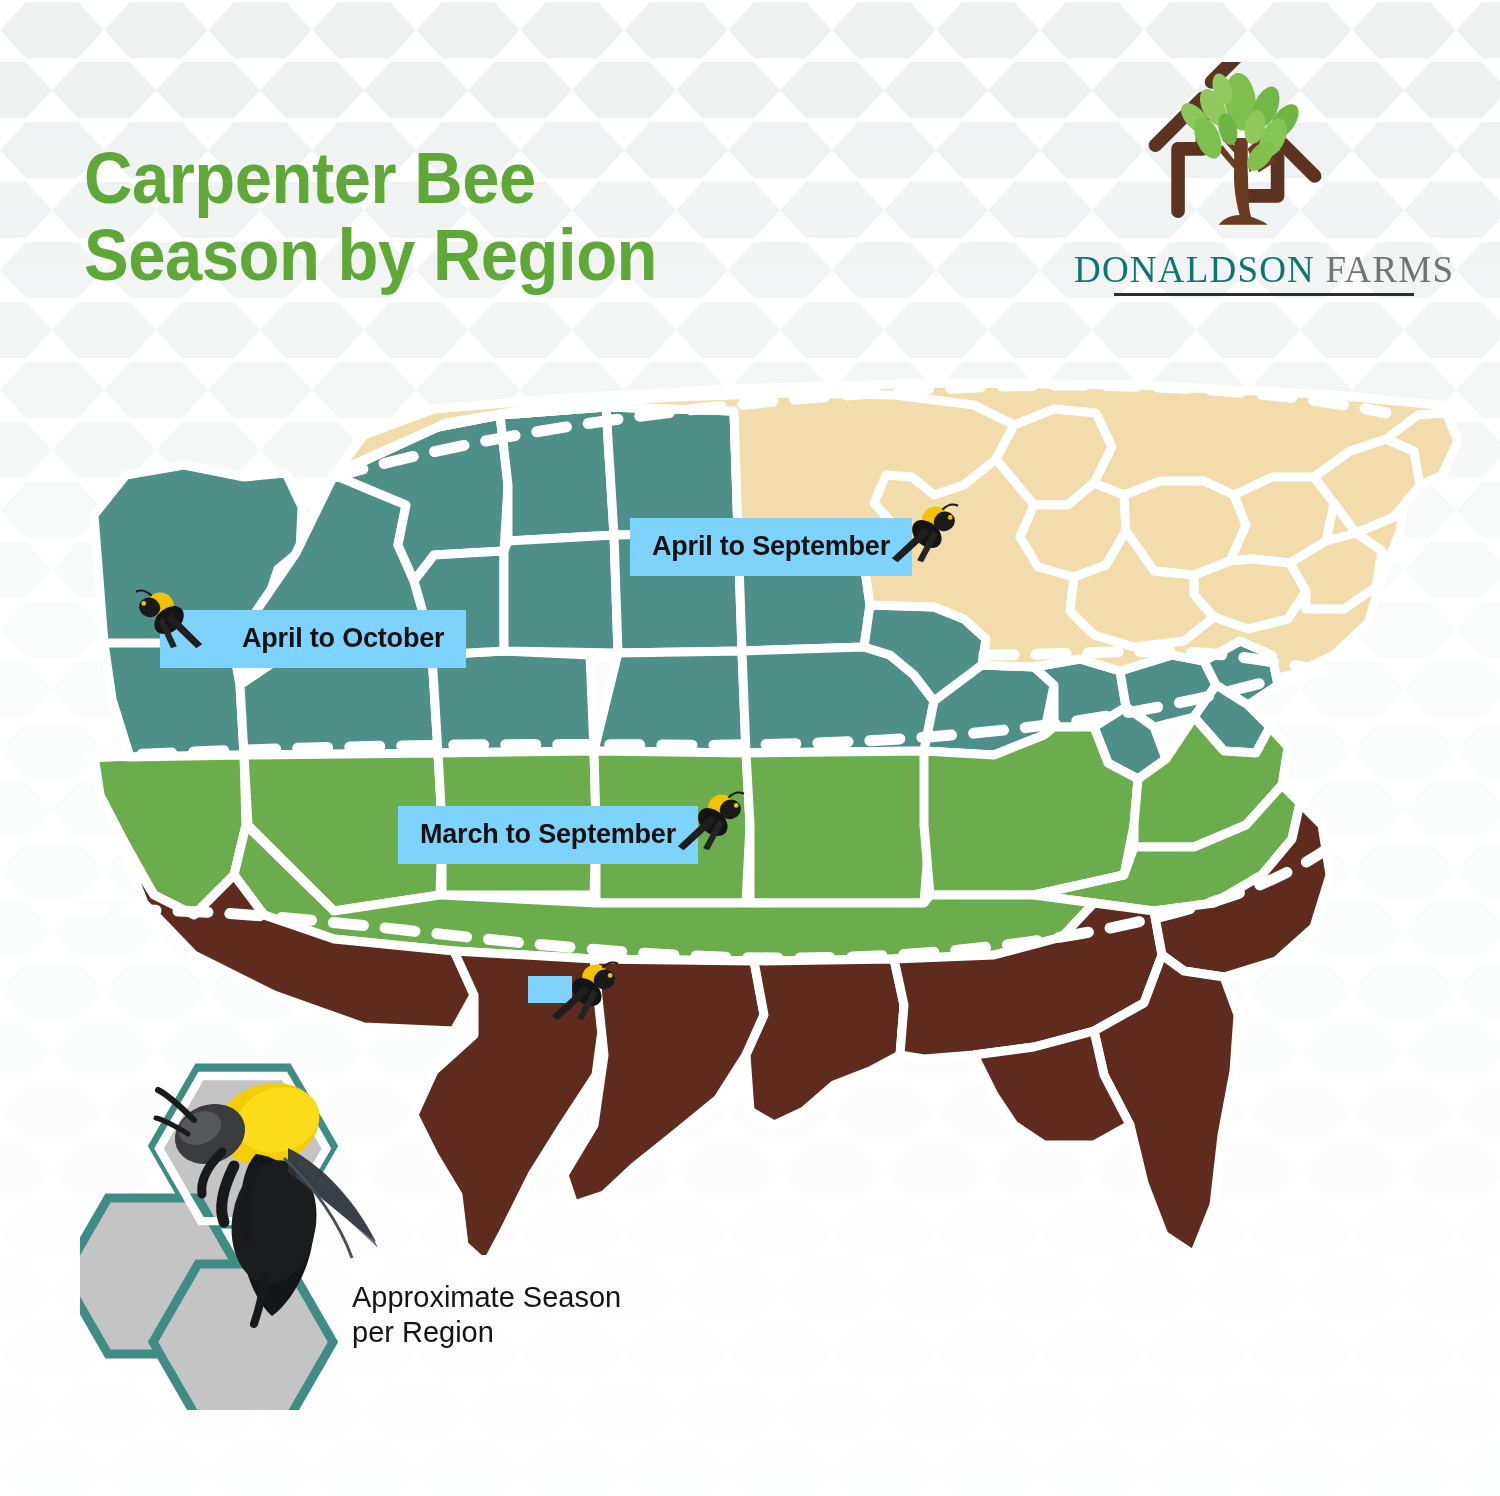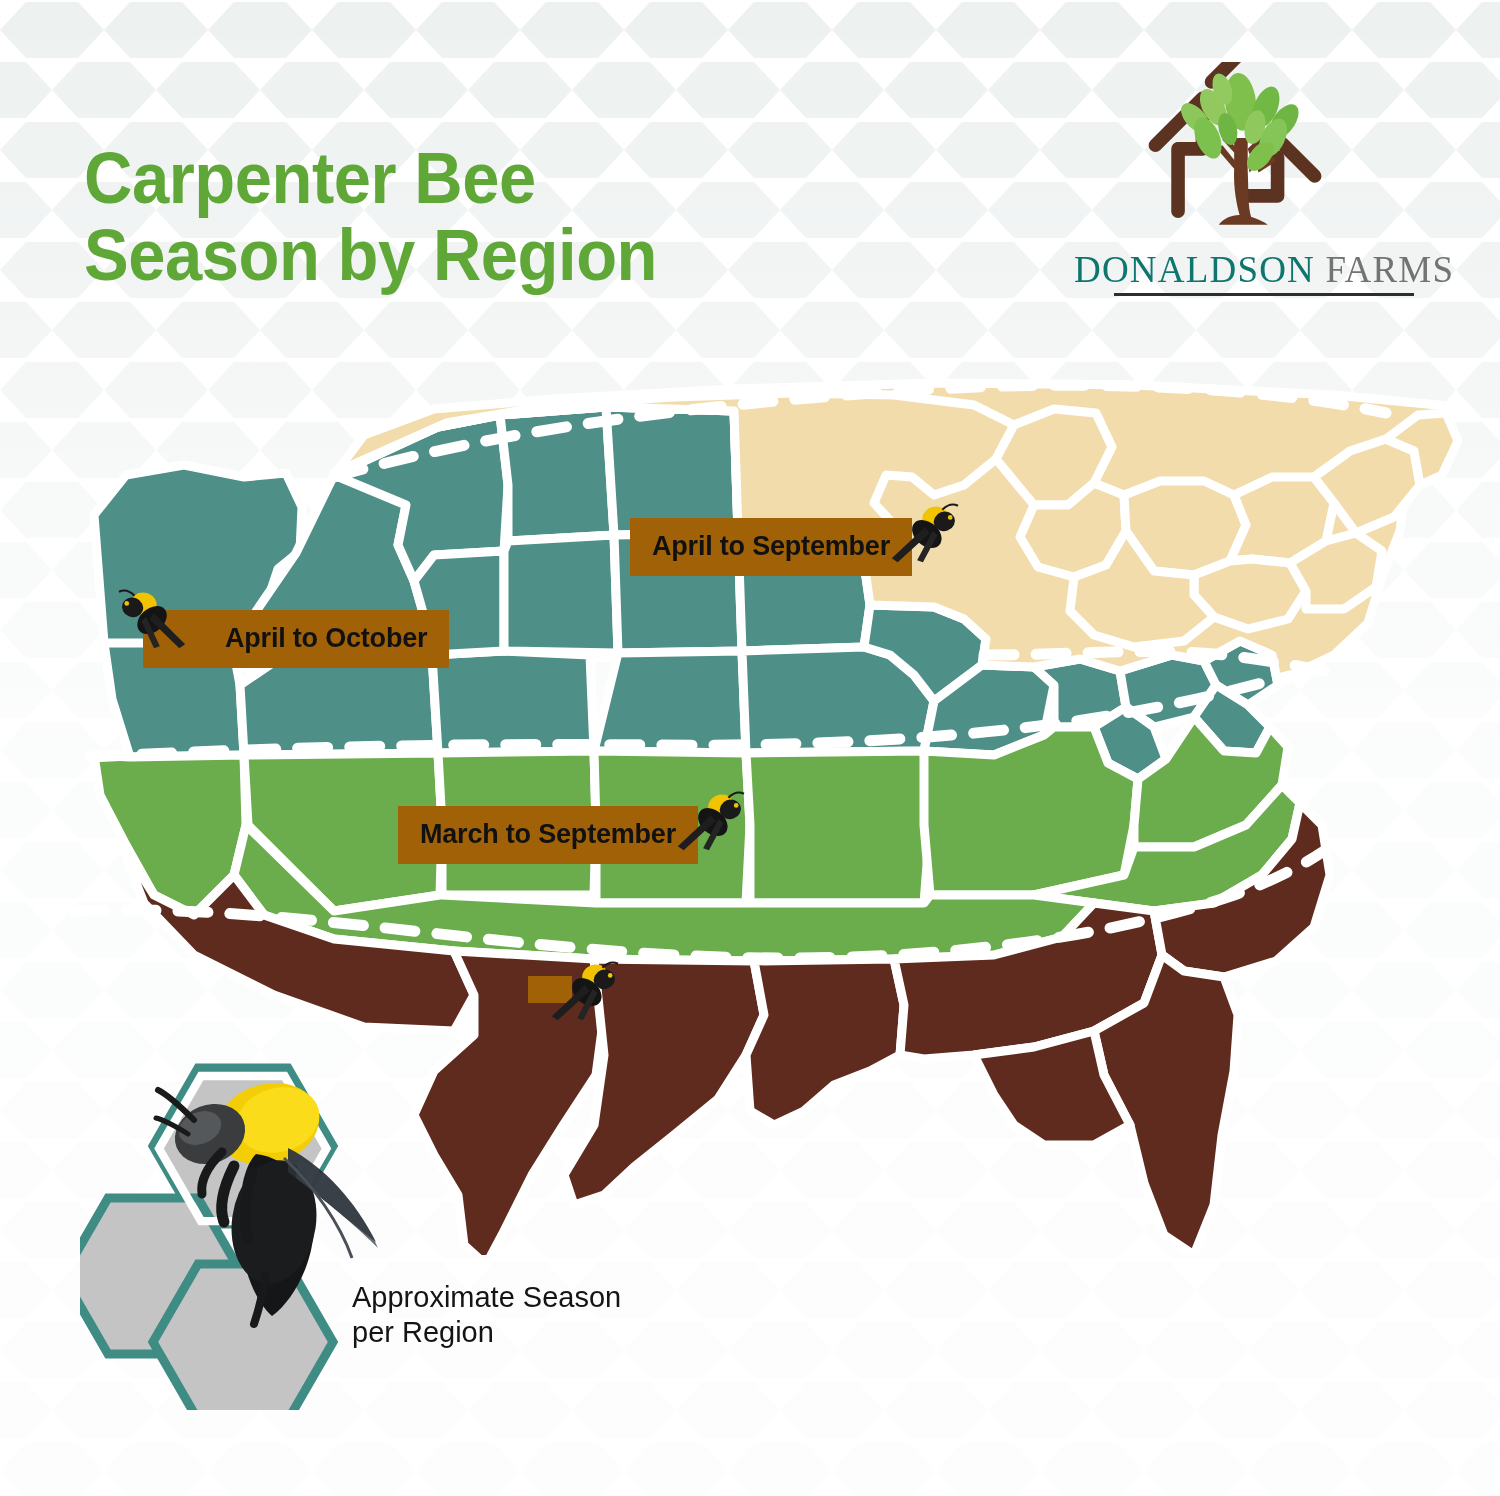--- a/index.html
+++ b/index.html
@@ -56,39 +56,39 @@
   #logo-rule{
     height:3px;background:#2e2e2e;width:300px;margin:2px auto 0 auto;
   }
 
   
   #map-svg{position:absolute;left:34px;top:355px;width:1440px;height:900px;z-index:4;}
 
   
   .season-chip{
     position:absolute;z-index:7;
-    background:#a16207;
+    background:#7dd3fc;
     color:#111111;
     font-weight:800;
     font-size:27px;
     letter-spacing:-0.2px;
     padding:13px 22px 14px 22px;
     white-space:nowrap;
     display:flex;align-items:center;gap:4px;
     box-sizing:border-box;
   }
   .season-chip .chip-text{display:block;}
   .chip-bee{
     position:absolute;width:78px;height:72px;pointer-events:none;
   }
   .chip-bee.right{right:-48px;top:-20px;}
   .chip-bee.left{left:-28px;top:-26px;}
 
   #chip-apr-sep{left:630px;top:518px;}
-  #chip-apr-oct{left:143px;top:610px;padding-left:82px;}
+  #chip-apr-oct{left:160px;top:610px;padding-left:82px;}
   #chip-mar-sep{left:398px;top:806px;}
   #chip-feb-sep{left:528px;top:976px;}
 
   
   #legend{position:absolute;left:80px;top:1050px;width:620px;height:380px;z-index:8;}
   #legend-hexes{position:absolute;left:0;top:0;width:330px;height:360px;}
   #legend-bee{position:absolute;left:58px;top:12px;width:270px;height:270px;}
   #legend-caption{
     position:absolute;left:272px;top:230px;width:330px;
     font-size:29px;font-weight:400;line-height:1.22;color:#141414;

